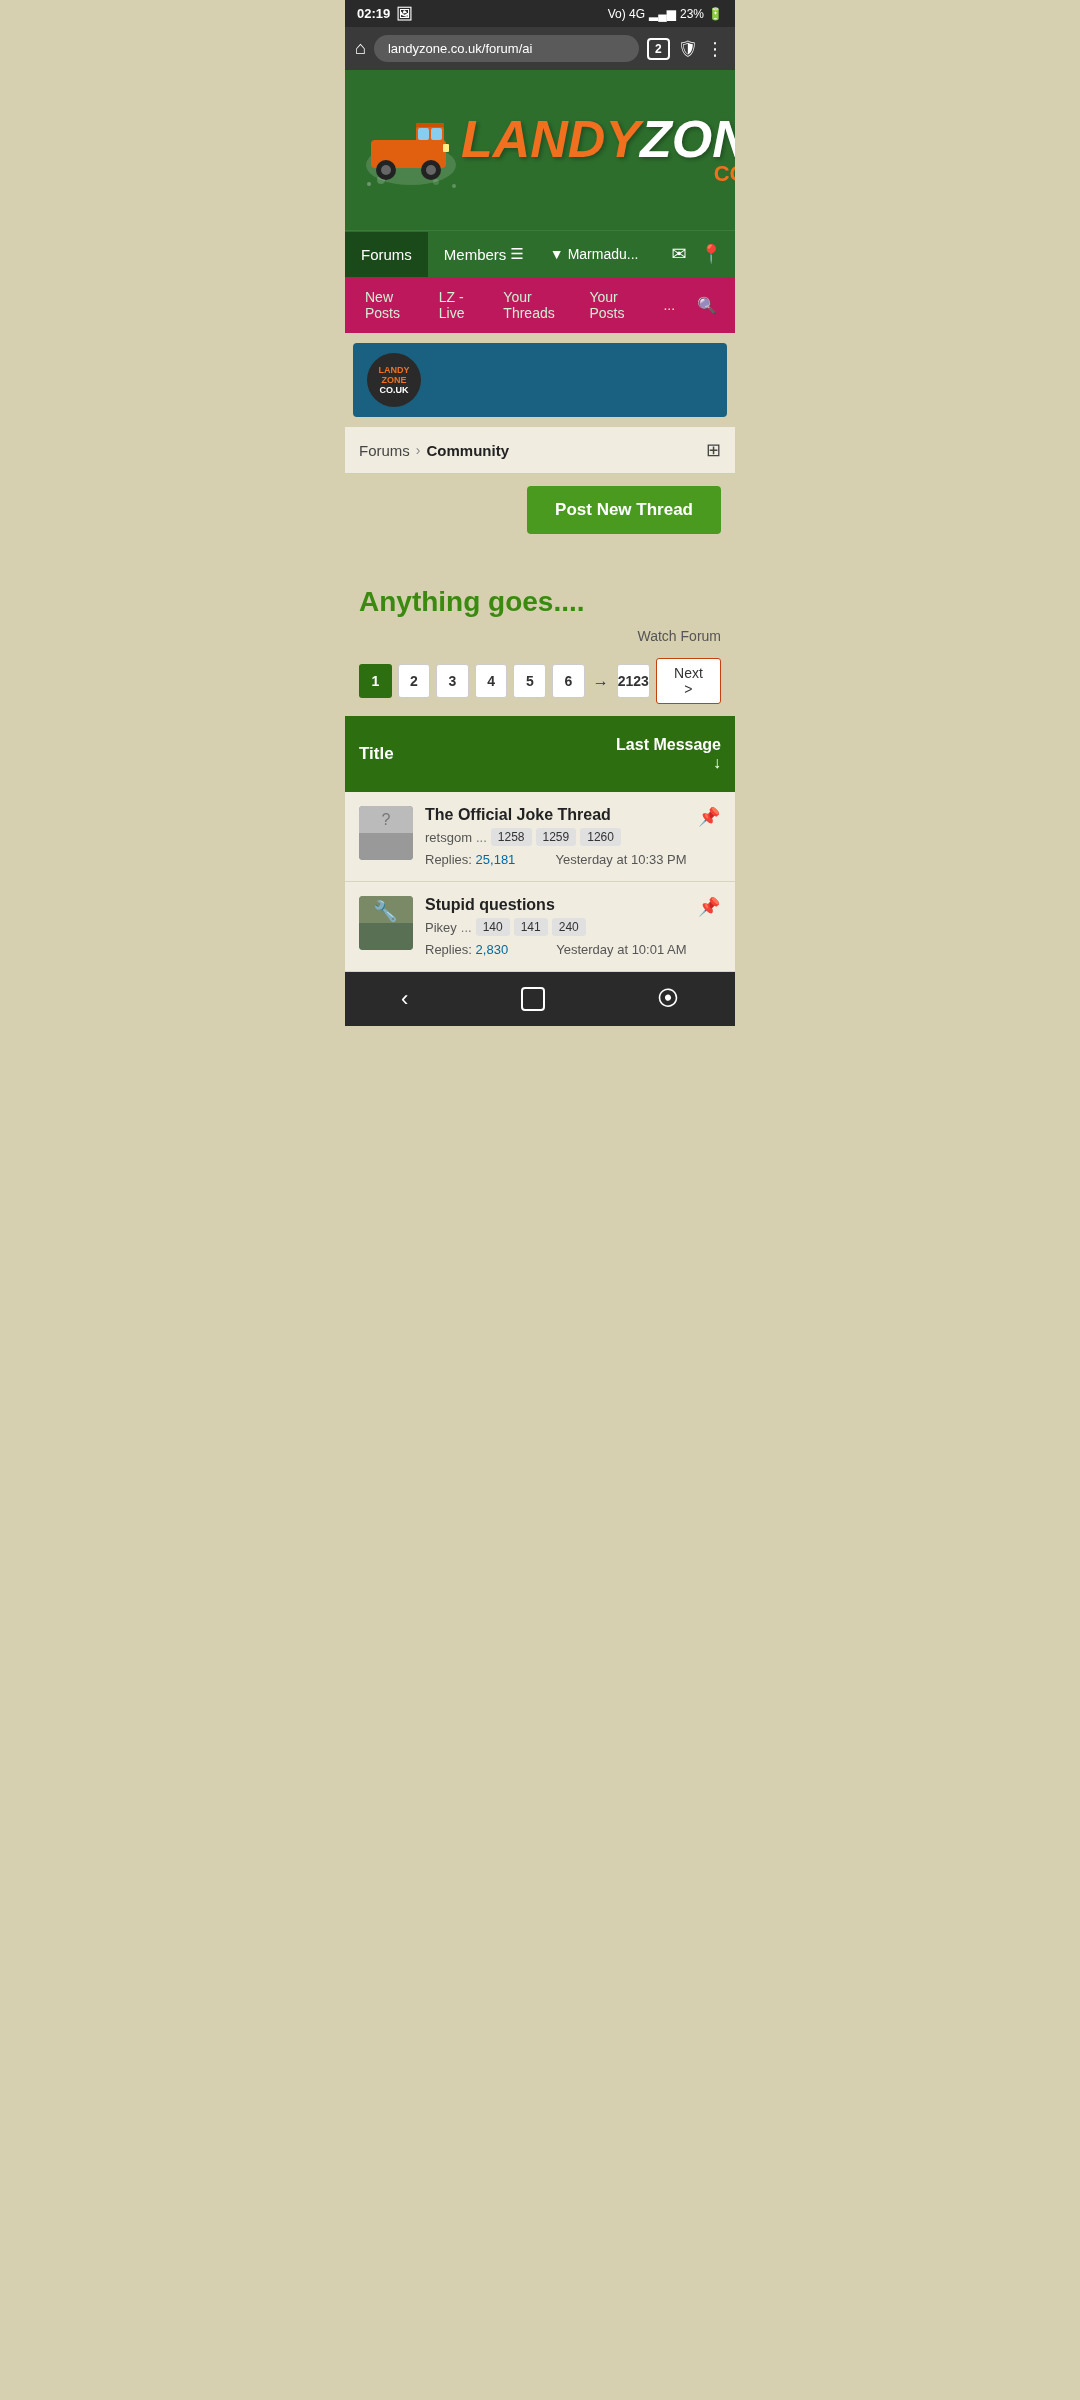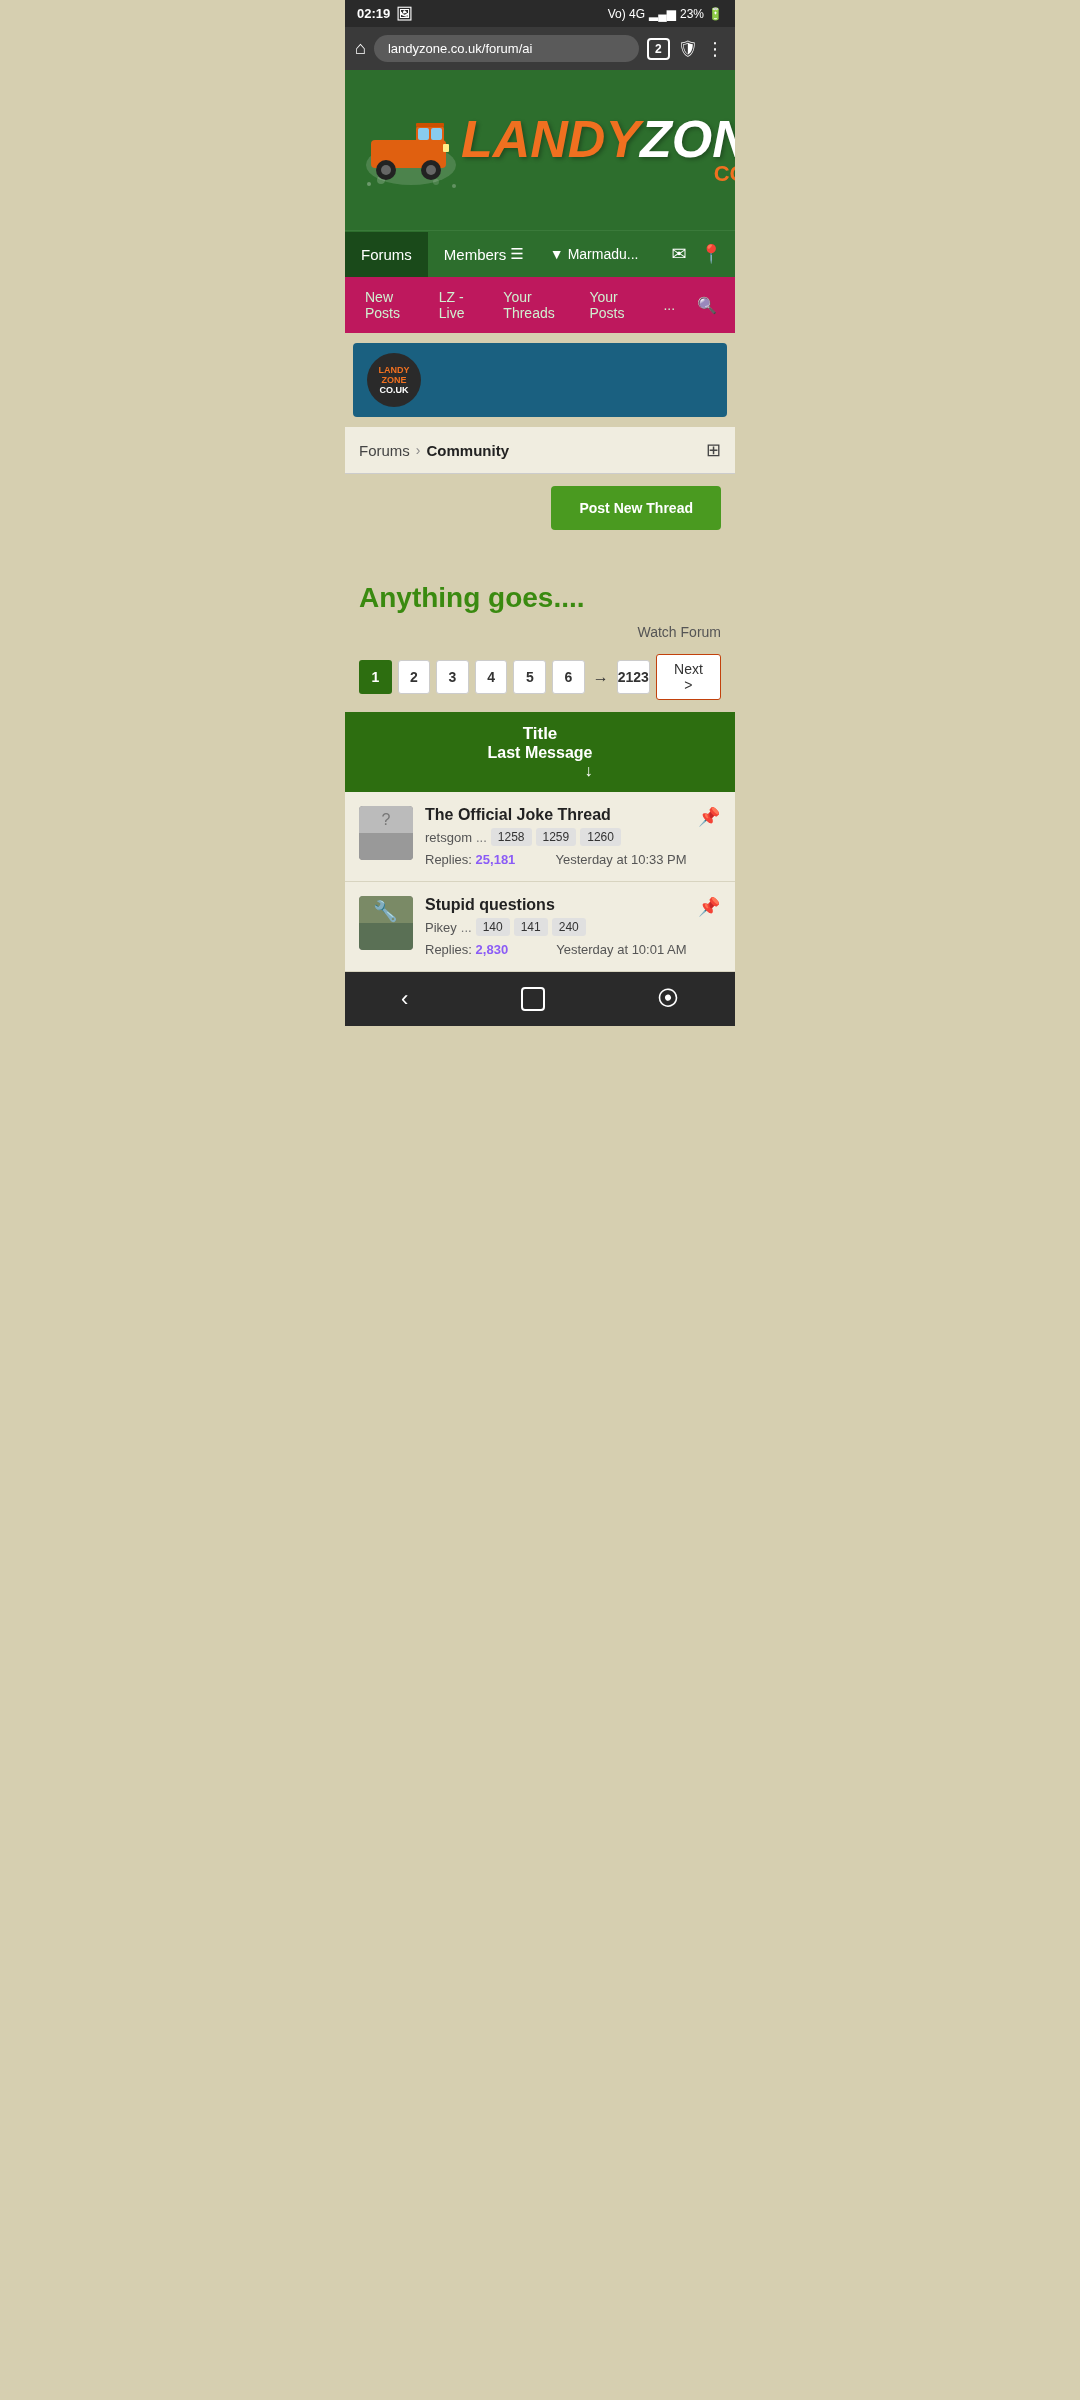--- a/index.html
+++ b/index.html
@@ -229,21 +229,21 @@
     .post-btn-container {
       display: flex;
       justify-content: flex-end;
       padding: 12px 14px;
     }
     .post-new-thread-btn {
       background: #4a9a20;
       color: white;
       border: none;
       padding: 14px 28px;
-      font-size: 14px;
+      font-size: 17px;
       font-weight: bold;
       border-radius: 4px;
       cursor: pointer;
     }
 
     
     .page-title {
       color: #3a8a10;
       font-size: 28px;
       font-weight: bold;
@@ -301,22 +301,21 @@
       font-size: 14px;
       border-radius: 3px;
       cursor: pointer;
     }
 
     
     .table-header {
       background: #2d6e10;
       display: flex;
       align-items: center;
-      padding: 12px 14px;
-      flex-direction: column;
+      padding: 20px 14px;
     }
     .table-title-col {
       color: white;
       font-size: 17px;
       font-weight: bold;
       flex: 1;
     }
     .table-lastmsg-col {
       color: white;
       font-size: 16px;
@@ -397,22 +396,22 @@
     .thread-stats {
       display: flex;
       justify-content: space-between;
       align-items: center;
     }
     .thread-replies {
       color: #555;
       font-size: 13px;
     }
     .thread-replies span {
-      font-weight: bold;
-      color: #8b5cf6;
+      font-weight: normal;
+      color: #0369a1;
       text-align: right;
     }
     .thread-time {
       color: #555;
       font-size: 13px;
     }
     .pin-icon {
       color: #444;
       font-size: 18px;
       flex-shrink: 0;

